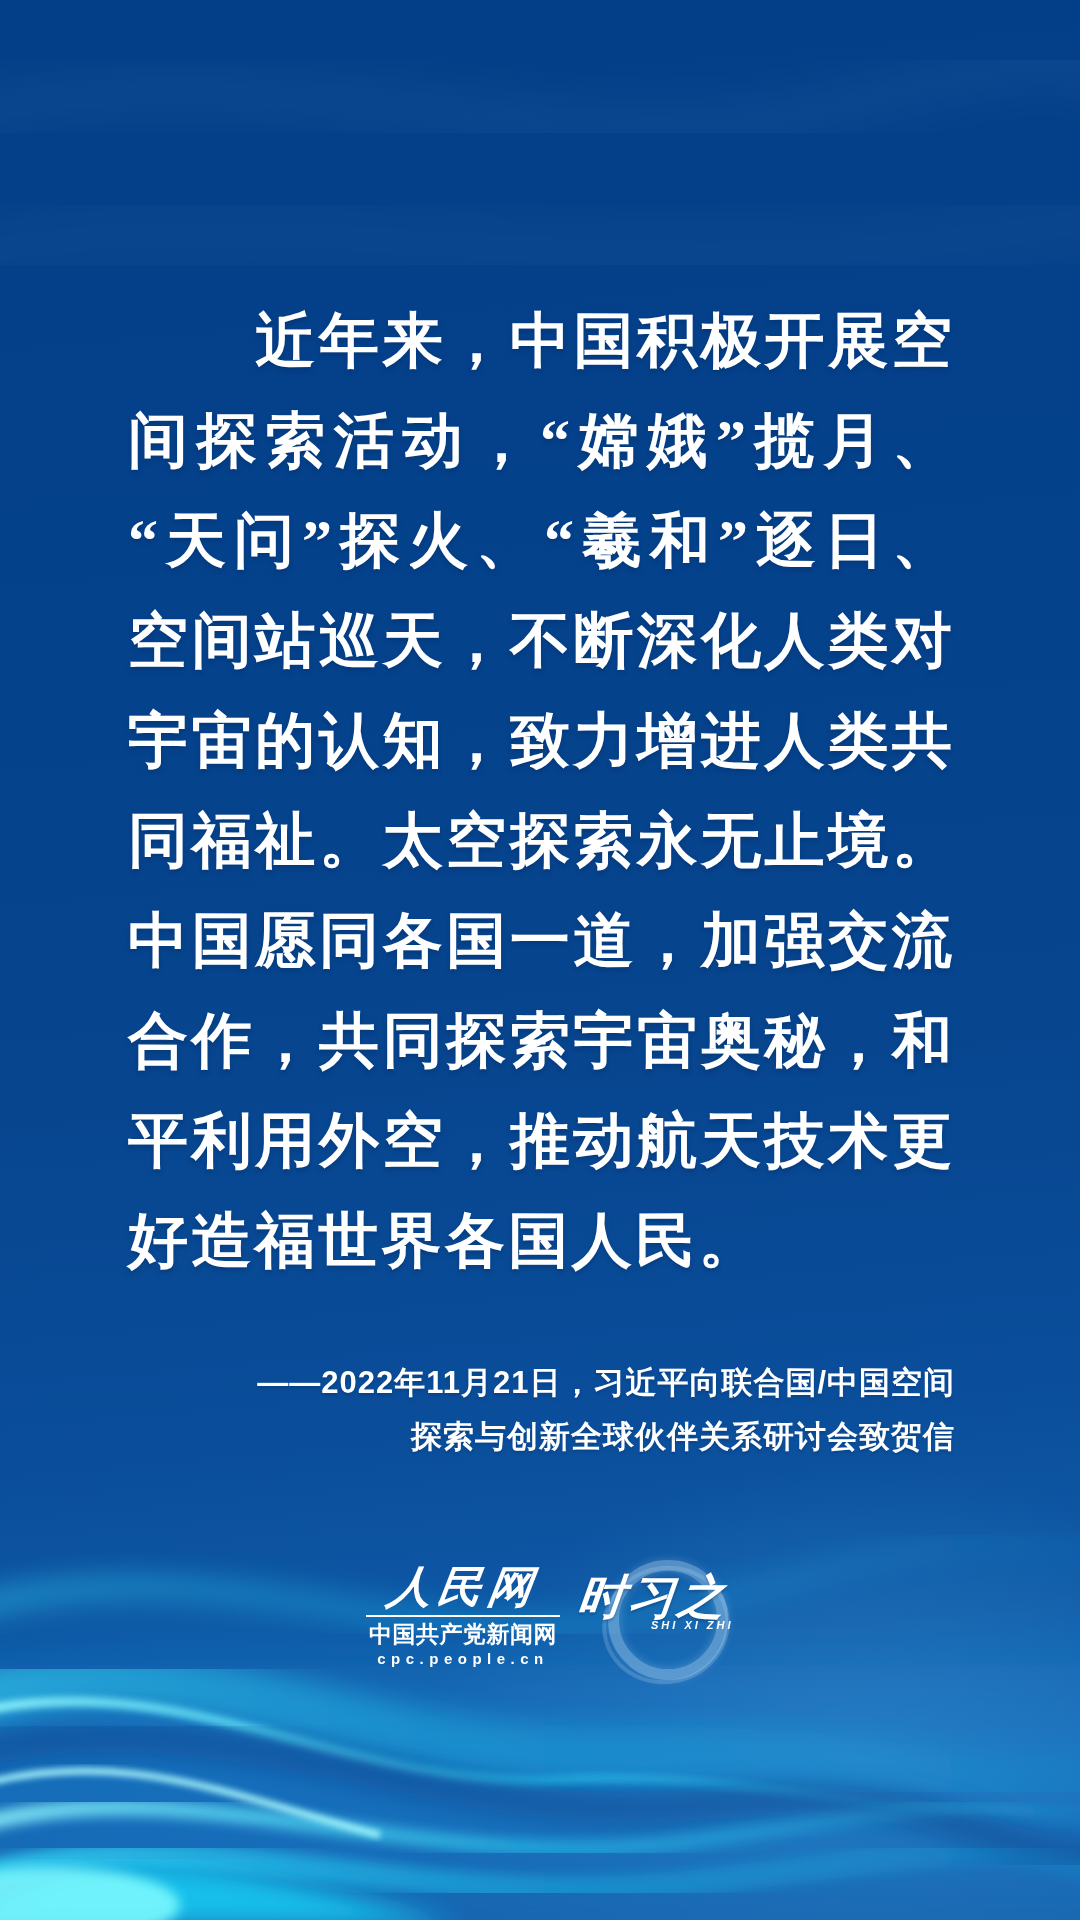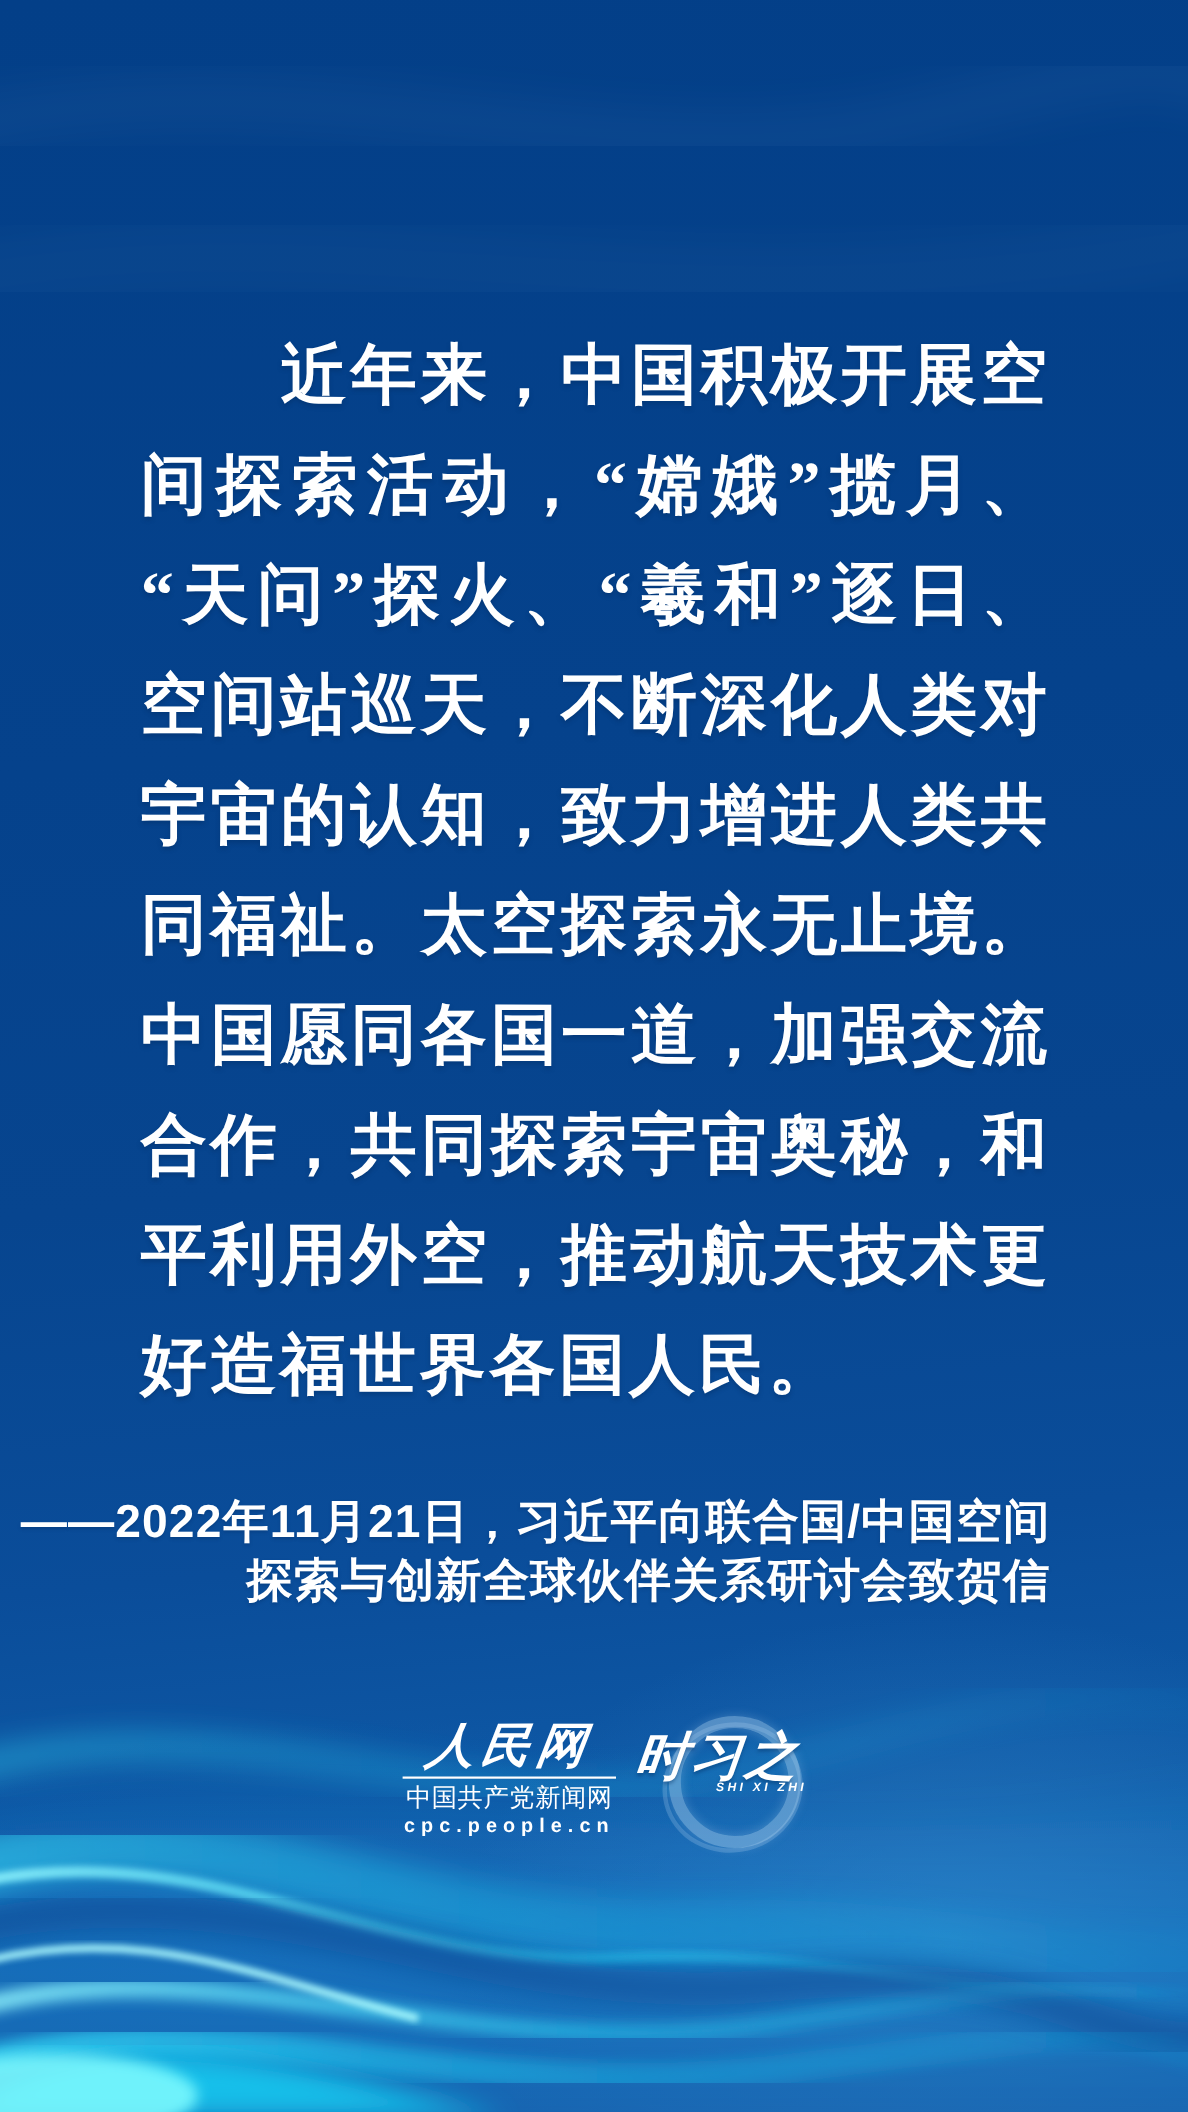--- a/index.html
+++ b/index.html
@@ -25,33 +25,33 @@
     font-family:"Liberation Serif","DejaVu Serif",serif;font-weight:700;
     text-shadow:0 3px 4px rgba(2,40,90,.35);
   }
   .quote-line{display:flex;justify-content:space-between;align-items:center;height:100px;font-size:60px;line-height:100px;}
   .quote-line.last{justify-content:flex-start;}
   .quote-line.last span{margin-right:3.4px;}
 
   
   .attribution{
     position:absolute;right:125px;top:1356px;text-align:right;color:#fff;
-    font-size:42px;line-height:54px;font-weight:600;letter-spacing:1px;
+    font-size:31px;line-height:54px;font-weight:600;letter-spacing:1px;
     text-shadow:0 2px 3px rgba(2,40,90,.3);
   }
 
   
   .people-logo{position:absolute;left:366px;top:1563px;width:194px;text-align:center;color:#fff;}
   .people-script{
     font-family:"Liberation Serif","DejaVu Serif",serif;font-style:italic;font-weight:700;
     font-size:44px;line-height:50px;letter-spacing:6px;transform:skewX(-8deg);
   }
   .people-rule{width:194px;height:2px;background:#fff;margin:2px auto 4px auto;}
-  .people-sub{font-size:23px;line-height:26px;font-weight:400;letter-spacing:.5px;white-space:nowrap;}
-  .people-url{font-size:18px;line-height:22px;font-weight:700;letter-spacing:5.5px;margin-top:1px;white-space:nowrap;}
+  .people-sub{font-size:23px;line-height:26px;font-weight:700;letter-spacing:.5px;white-space:nowrap;}
+  .people-url{font-size:15px;line-height:22px;font-weight:700;letter-spacing:5.5px;margin-top:1px;white-space:nowrap;}
 
   .sxz-logo{position:absolute;left:600px;top:1560px;width:170px;height:170px;color:#fff;}
   .sxz-ring{
     position:absolute;left:8px;top:0;width:120px;height:120px;box-sizing:border-box;
     border:11px solid rgba(186,220,246,.40);border-radius:50%;
     box-shadow:0 0 10px rgba(186,220,246,.25), inset 0 0 10px rgba(186,220,246,.28);
   }
   .sxz-ring2{
     position:absolute;left:2px;top:6px;width:128px;height:118px;box-sizing:border-box;
     border:4px solid rgba(186,220,246,.22);border-radius:50%;transform:rotate(-14deg);

